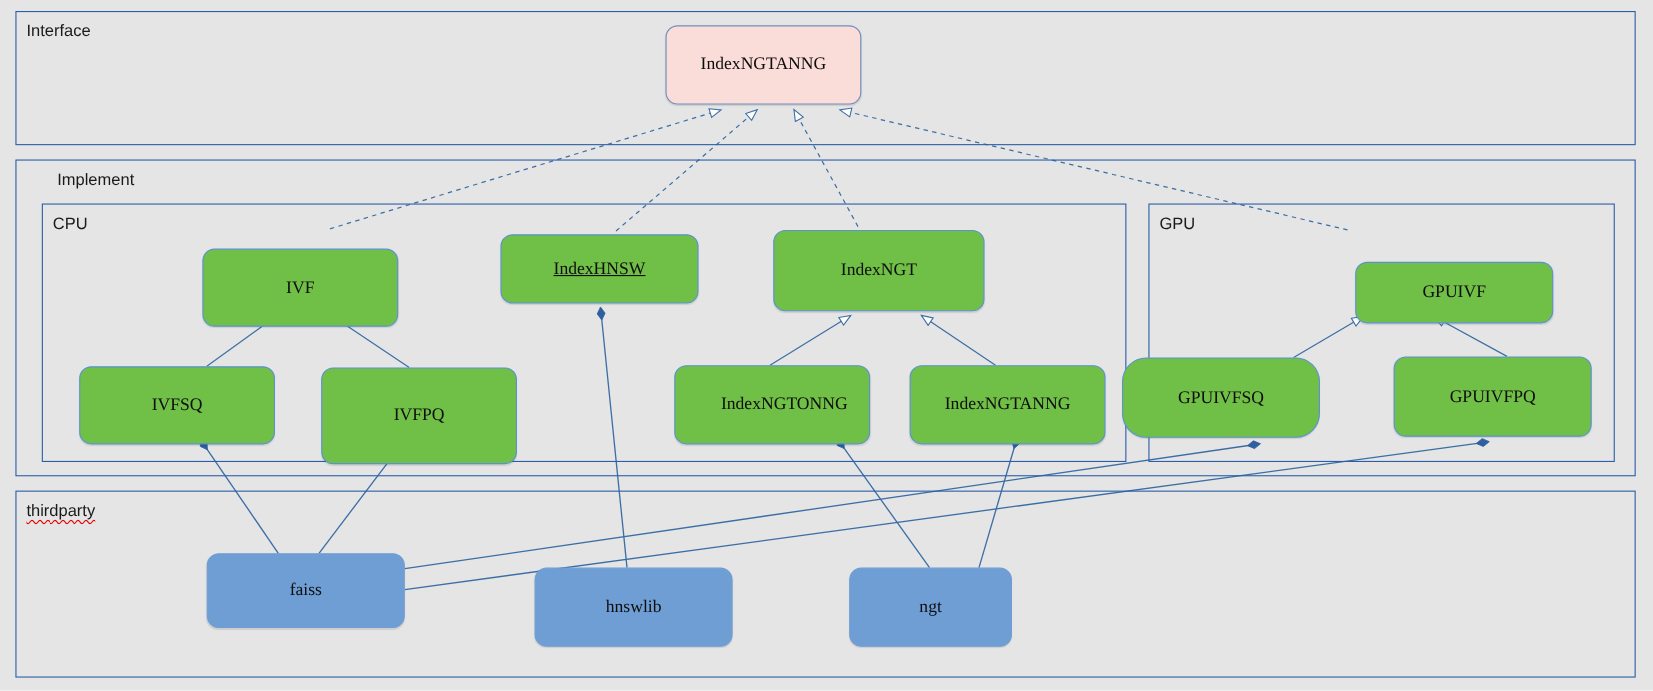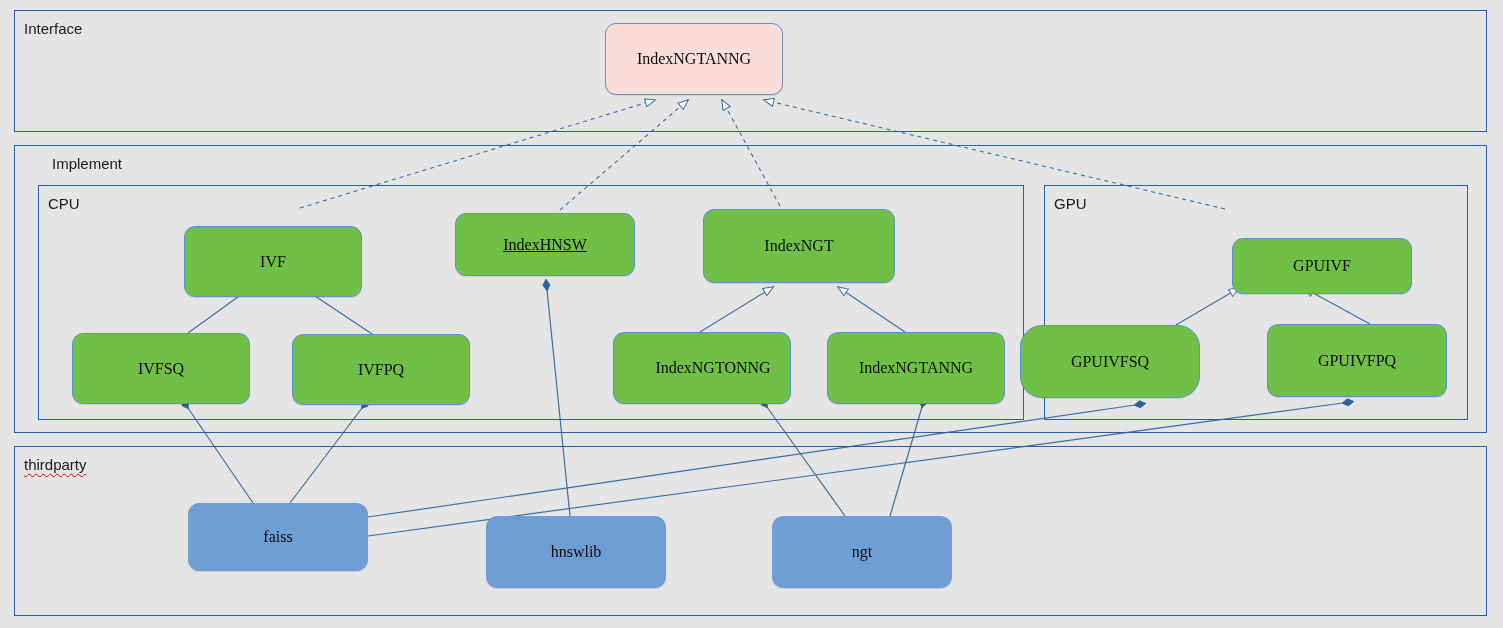--- a/index.html
+++ b/index.html
@@ -111,24 +111,24 @@
       <div class="group-label" style="left: 1054px; top: 196px;">GPU</div>
       <div class="group-box" style="left: 14px; top: 446px; width: 1473px; height: 170px;"></div>
       <div class="group-label misspelled" style="left: 24px; top: 457px;">thirdparty</div>
     </div>
   <div id="nodes-layer">
       <div class="node iface" style="left: 605px; top: 23px; width: 178px; height: 72px;">IndexNGTANNG</div>
       <div class="node impl" style="left: 184px; top: 226px; width: 178px; height: 71px;">IVF</div>
       <div class="node impl" style="left: 455px; top: 213px; width: 180px; height: 63px; text-decoration: underline;">IndexHNSW</div>
       <div class="node impl" style="left: 703px; top: 209px; width: 192px; height: 74px;">IndexNGT</div>
       <div class="node impl" style="left: 72px; top: 333px; width: 178px; height: 71px;">IVFSQ</div>
-      <div class="node impl" style="left: 292px; top: 334px; width: 178px; height: 71px;">IVFPQ</div>
+      <div class="node impl" style="left: 292px; top: 334px; width: 178px; height: 88px;">IVFPQ</div>
       <div class="node impl" style="left: 613px; top: 332px; width: 178px; height: 72px; padding-left: 22px;">IndexNGTONNG</div>
       <div class="node impl" style="left: 827px; top: 332px; width: 178px; height: 72px;">IndexNGTANNG</div>
       <div class="node impl" style="left: 1232px; top: 212px; width: 180px; height: 56px; margin-top: 26px;">GPUIVF</div>
       <div class="node impl" style="left: 1020px; top: 325px; width: 180px; height: 73px; border-radius: 22px;">GPUIVFSQ</div>
       <div class="node impl" style="left: 1267px; top: 324px; width: 180px; height: 73px;">GPUIVFPQ</div>
       <div class="node third" style="left: 188px; top: 503px; width: 180px; height: 68px;">faiss</div>
       <div class="node third" style="left: 486px; top: 516px; width: 180px; height: 72px;">hnswlib</div>
-      <div class="node third" style="left: 772px; top: 516px; width: 180px; height: 72px;">ngt</div>
+      <div class="node third" style="left: 772px; top: 516px; width: 148px; height: 72px;">ngt</div>
     </div>
 
 </div>
 
 </body></html>

